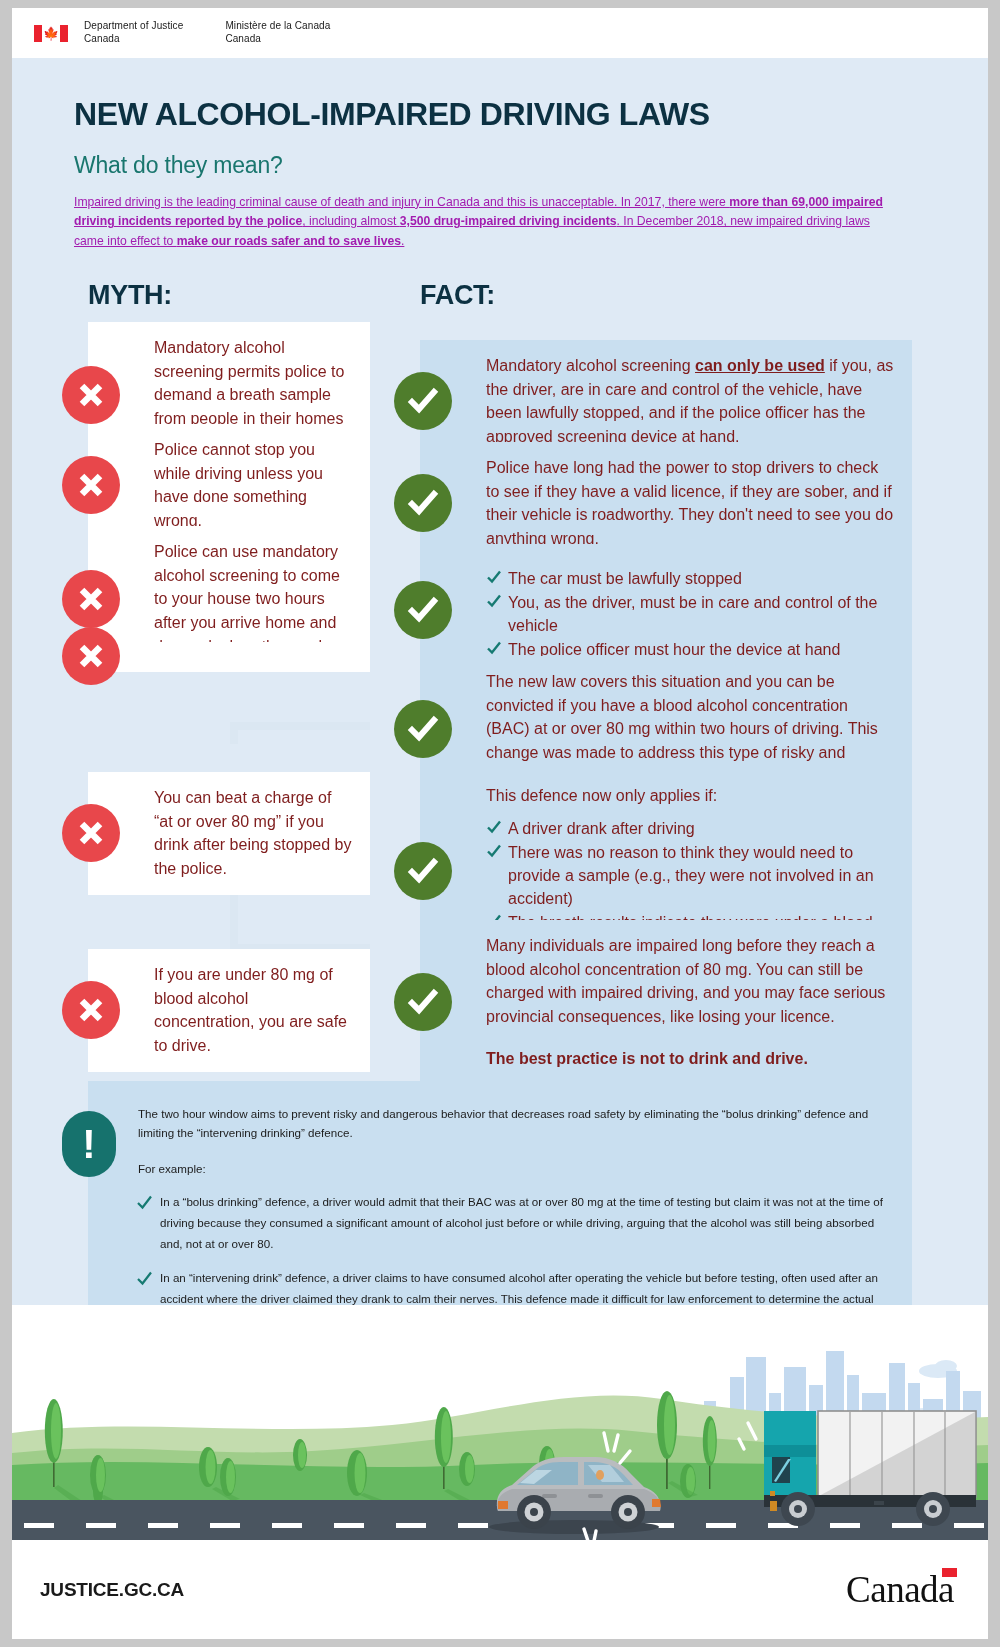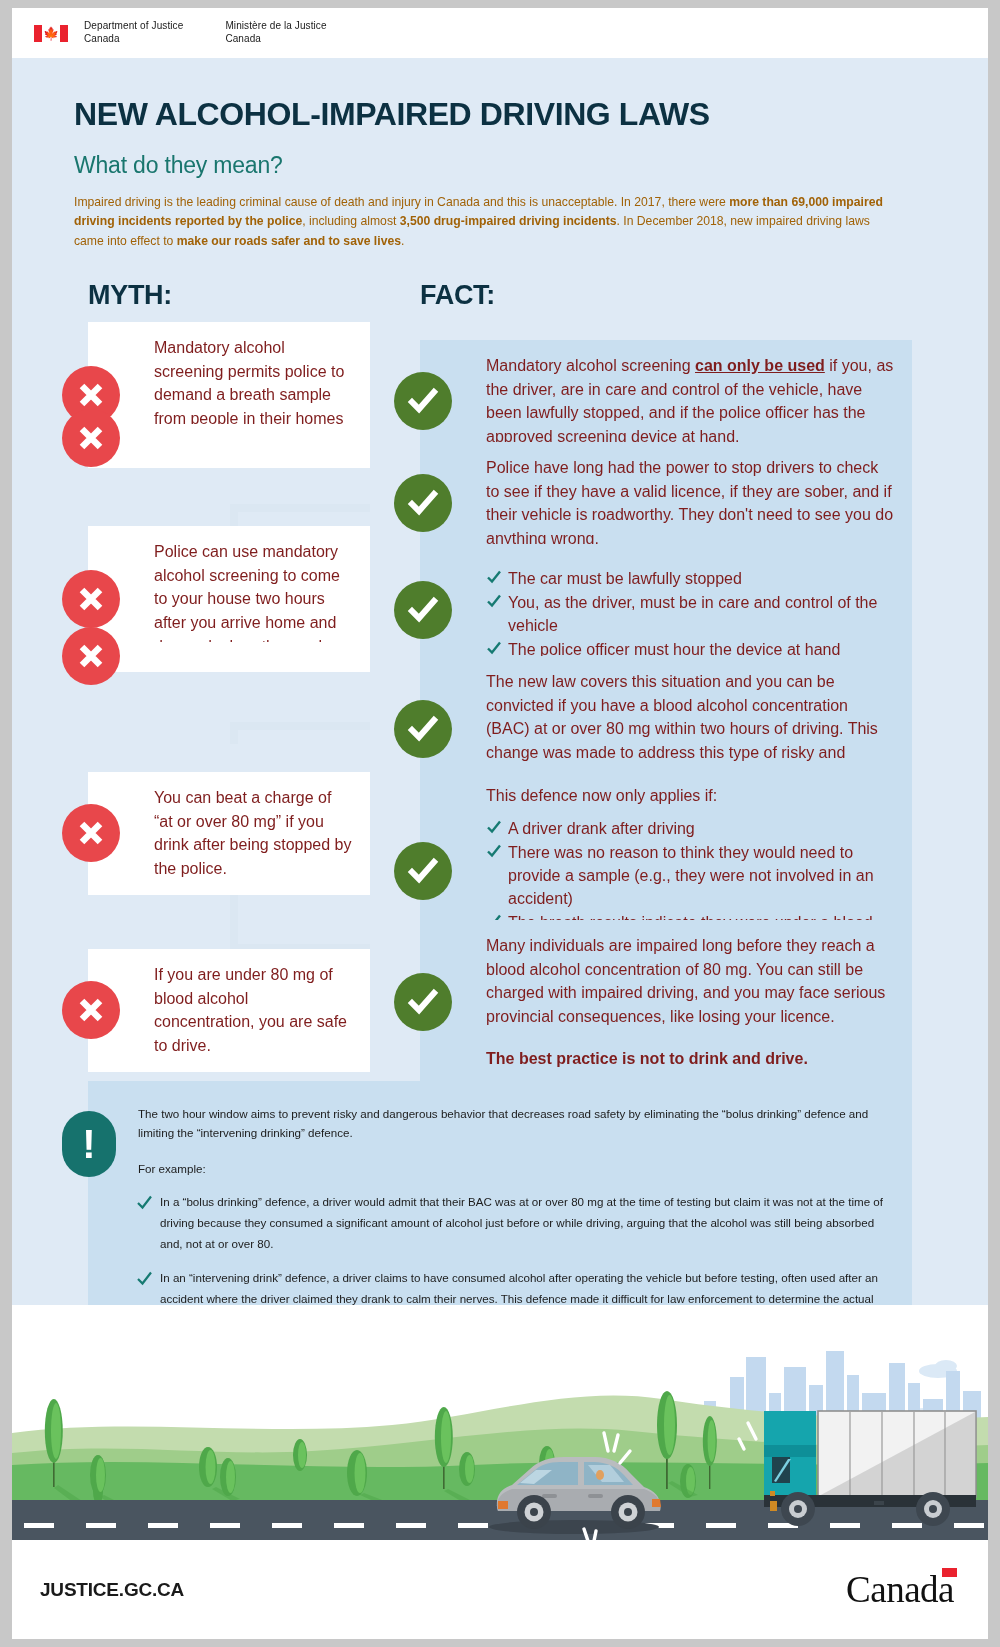--- a/index.html
+++ b/index.html
@@ -66,22 +66,23 @@
     margin-top: 20px;
     font-size: 23px;
     font-weight: normal;
     color: #19766e;
     letter-spacing: -0.2px;
   }
   .intro {
     margin-top: 14px;
     font-size: 12.2px;
     line-height: 1.62;
-    color: #a16207;
+    color: #a21caf;
     max-width: 812px;
+    text-decoration: underline;
   }
   .intro b { font-weight: bold; }
 
   
   .col-heads {
     position: relative;
     margin-top: 28px;
     height: 42px;
   }
   .col-head {
@@ -237,21 +238,21 @@
             <span class="leaf">🍁</span>
           </div>
         <div class="bar"></div>
       </div>
       <div class="gov-words">
         <div class="gov-col en">
           <div>Department of Justice</div>
           <div>Canada</div>
         </div>
         <div class="gov-col fr">
-          <div>Ministère de la Justice</div>
+          <div>Ministère de la Canada</div>
           <div>Canada</div>
         </div>
       </div>
     </div>
 
     <div class="headline-zone">
       <h1 class="title">NEW ALCOHOL-IMPAIRED DRIVING LAWS</h1>
       <h2 class="subtitle">What do they mean?</h2>
       <p class="intro"><span>Impaired driving is the leading criminal cause of death and injury in Canada and this is unacceptable. In 2017, there were </span><b>more than 69,000 impaired driving incidents reported by the police</b><span>, including almost </span><b>3,500 drug-impaired driving incidents</b><span>. In December 2018, new impaired driving laws came into effect to </span><b>make our roads safer and to save lives</b><span>.</span></p>
     </div>
@@ -304,20 +305,21 @@
         </div>
       </div>
 
       <div class="cardwrap" style="left:76px; top:102px; width:282px;">
         <div class="card myth">
           <div class="badge x">
             <svg width="34" height="34" viewBox="0 0 34 34">
                 <path d="M8 8 L26 26 M26 8 L8 26" stroke="#ffffff" stroke-width="6.5"></path>
               </svg>
           </div>
+          <div>Police cannot stop you while driving unless you have done something wrong.</div>
         </div>
       </div>
       <div class="cardwrap" style="left:408px; top:120px; width:492px;">
         <div class="card fact">
           <div class="badge v">
             <svg width="36" height="36" viewBox="0 0 36 36">
                 <path d="M7 19 L14 26 L29 9" stroke="#ffffff" stroke-width="6" fill="none" stroke-linecap="square"></path>
               </svg>
           </div>
           <div>Police have long had the power to stop drivers to check to see if they have a valid licence, if they are sober, and if their vehicle is roadworthy. They don't need to see you do anything wrong.</div>

